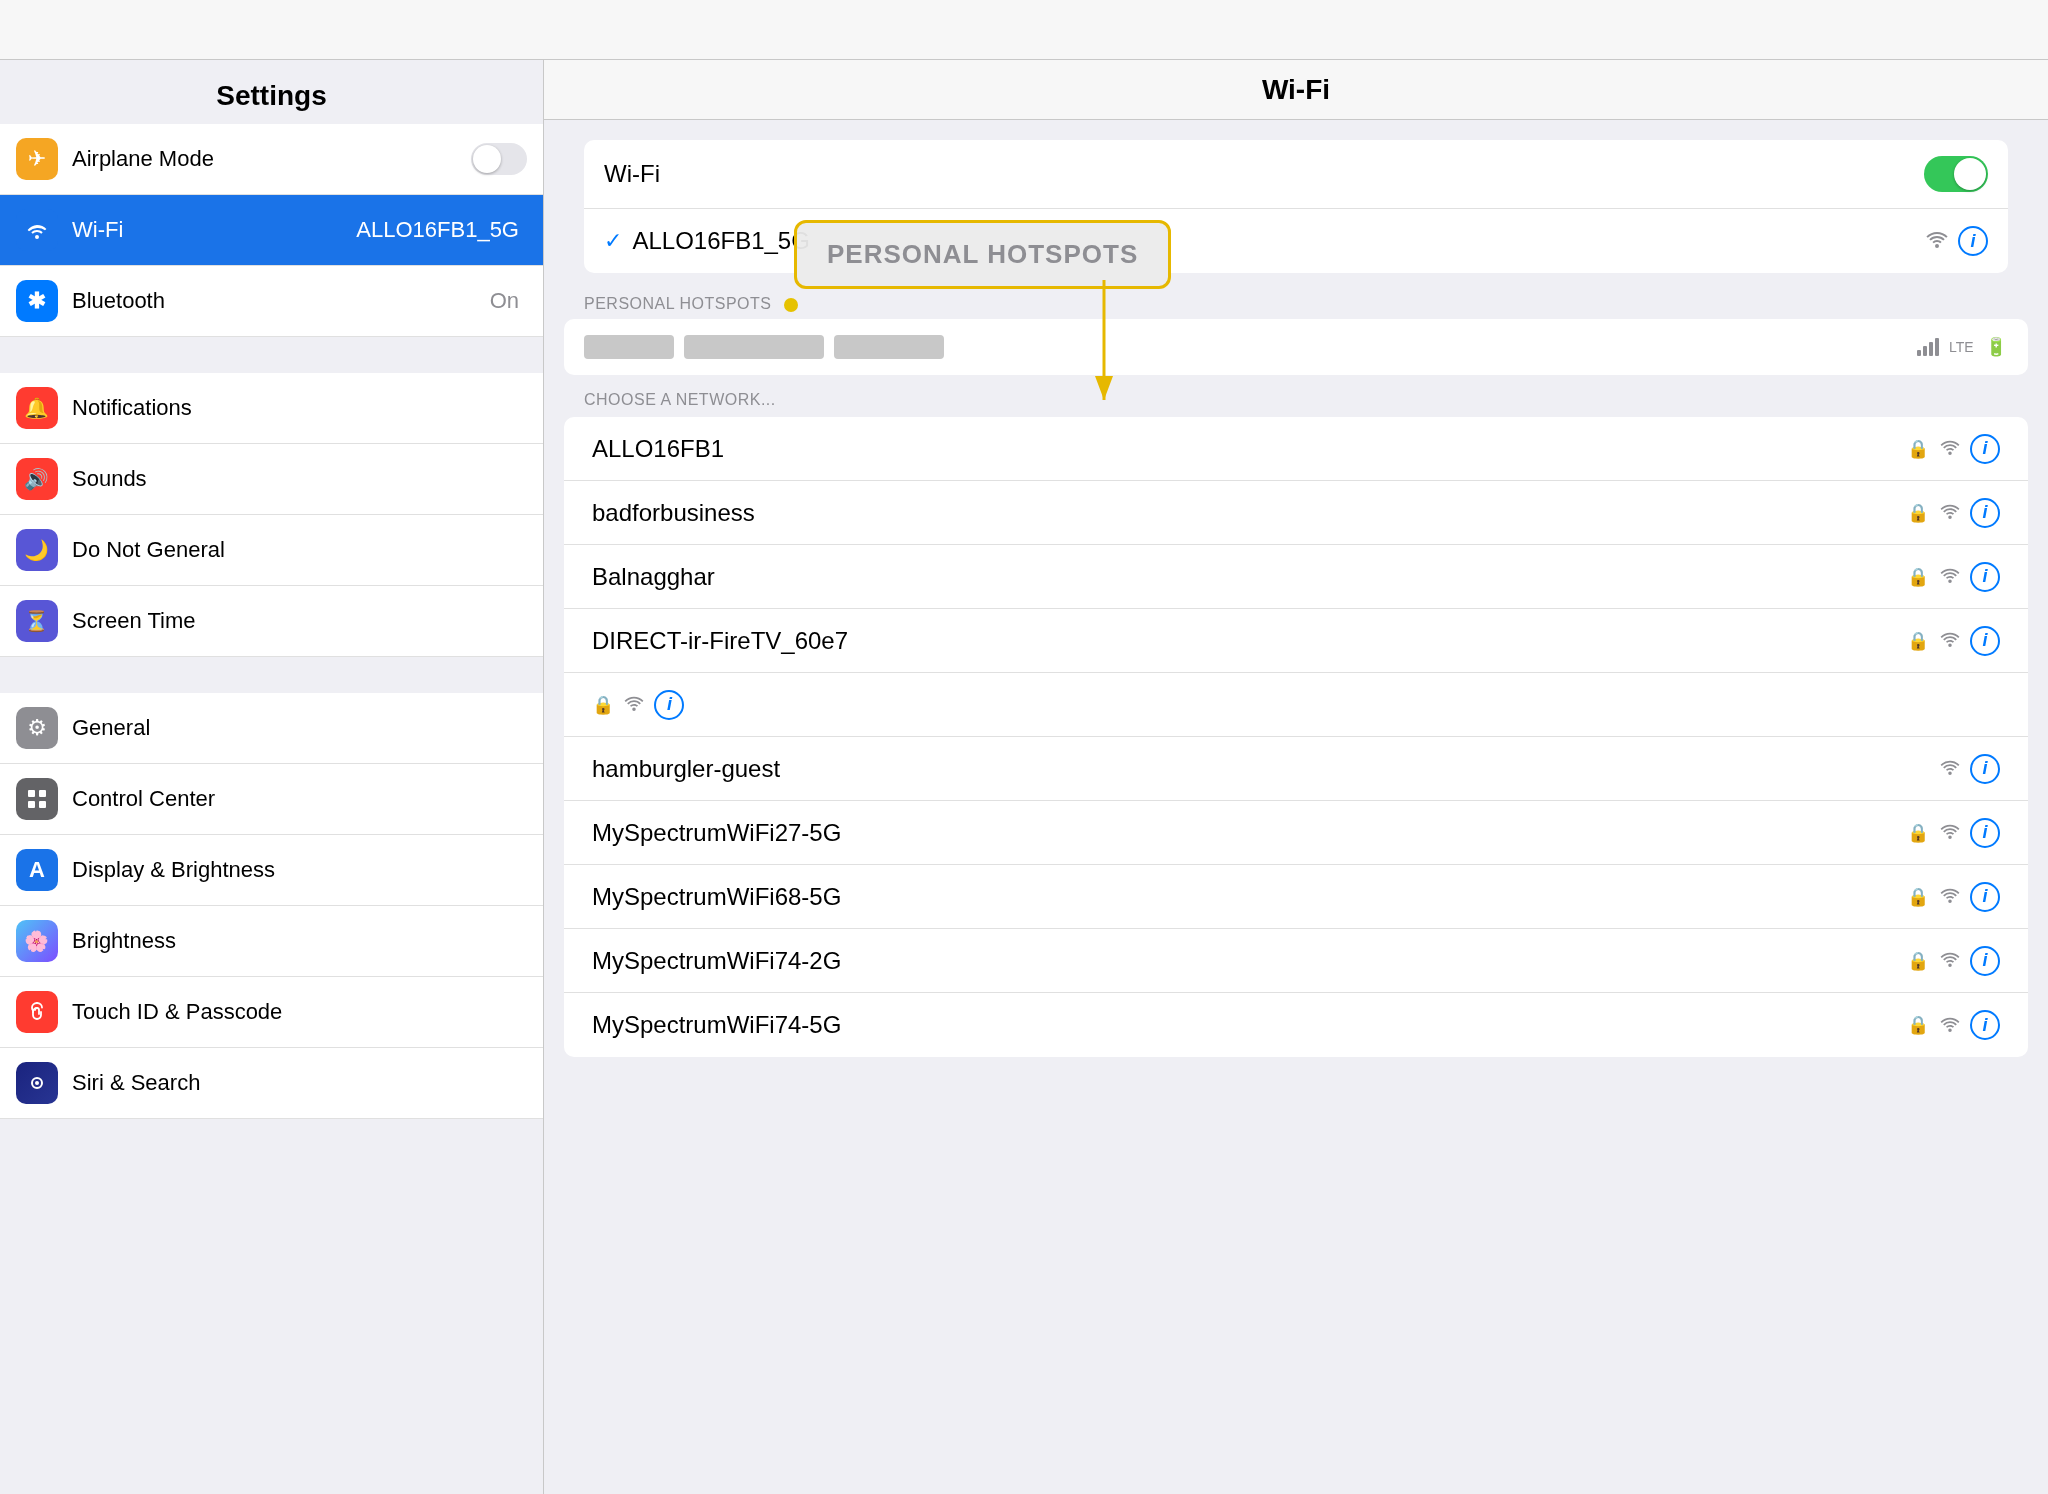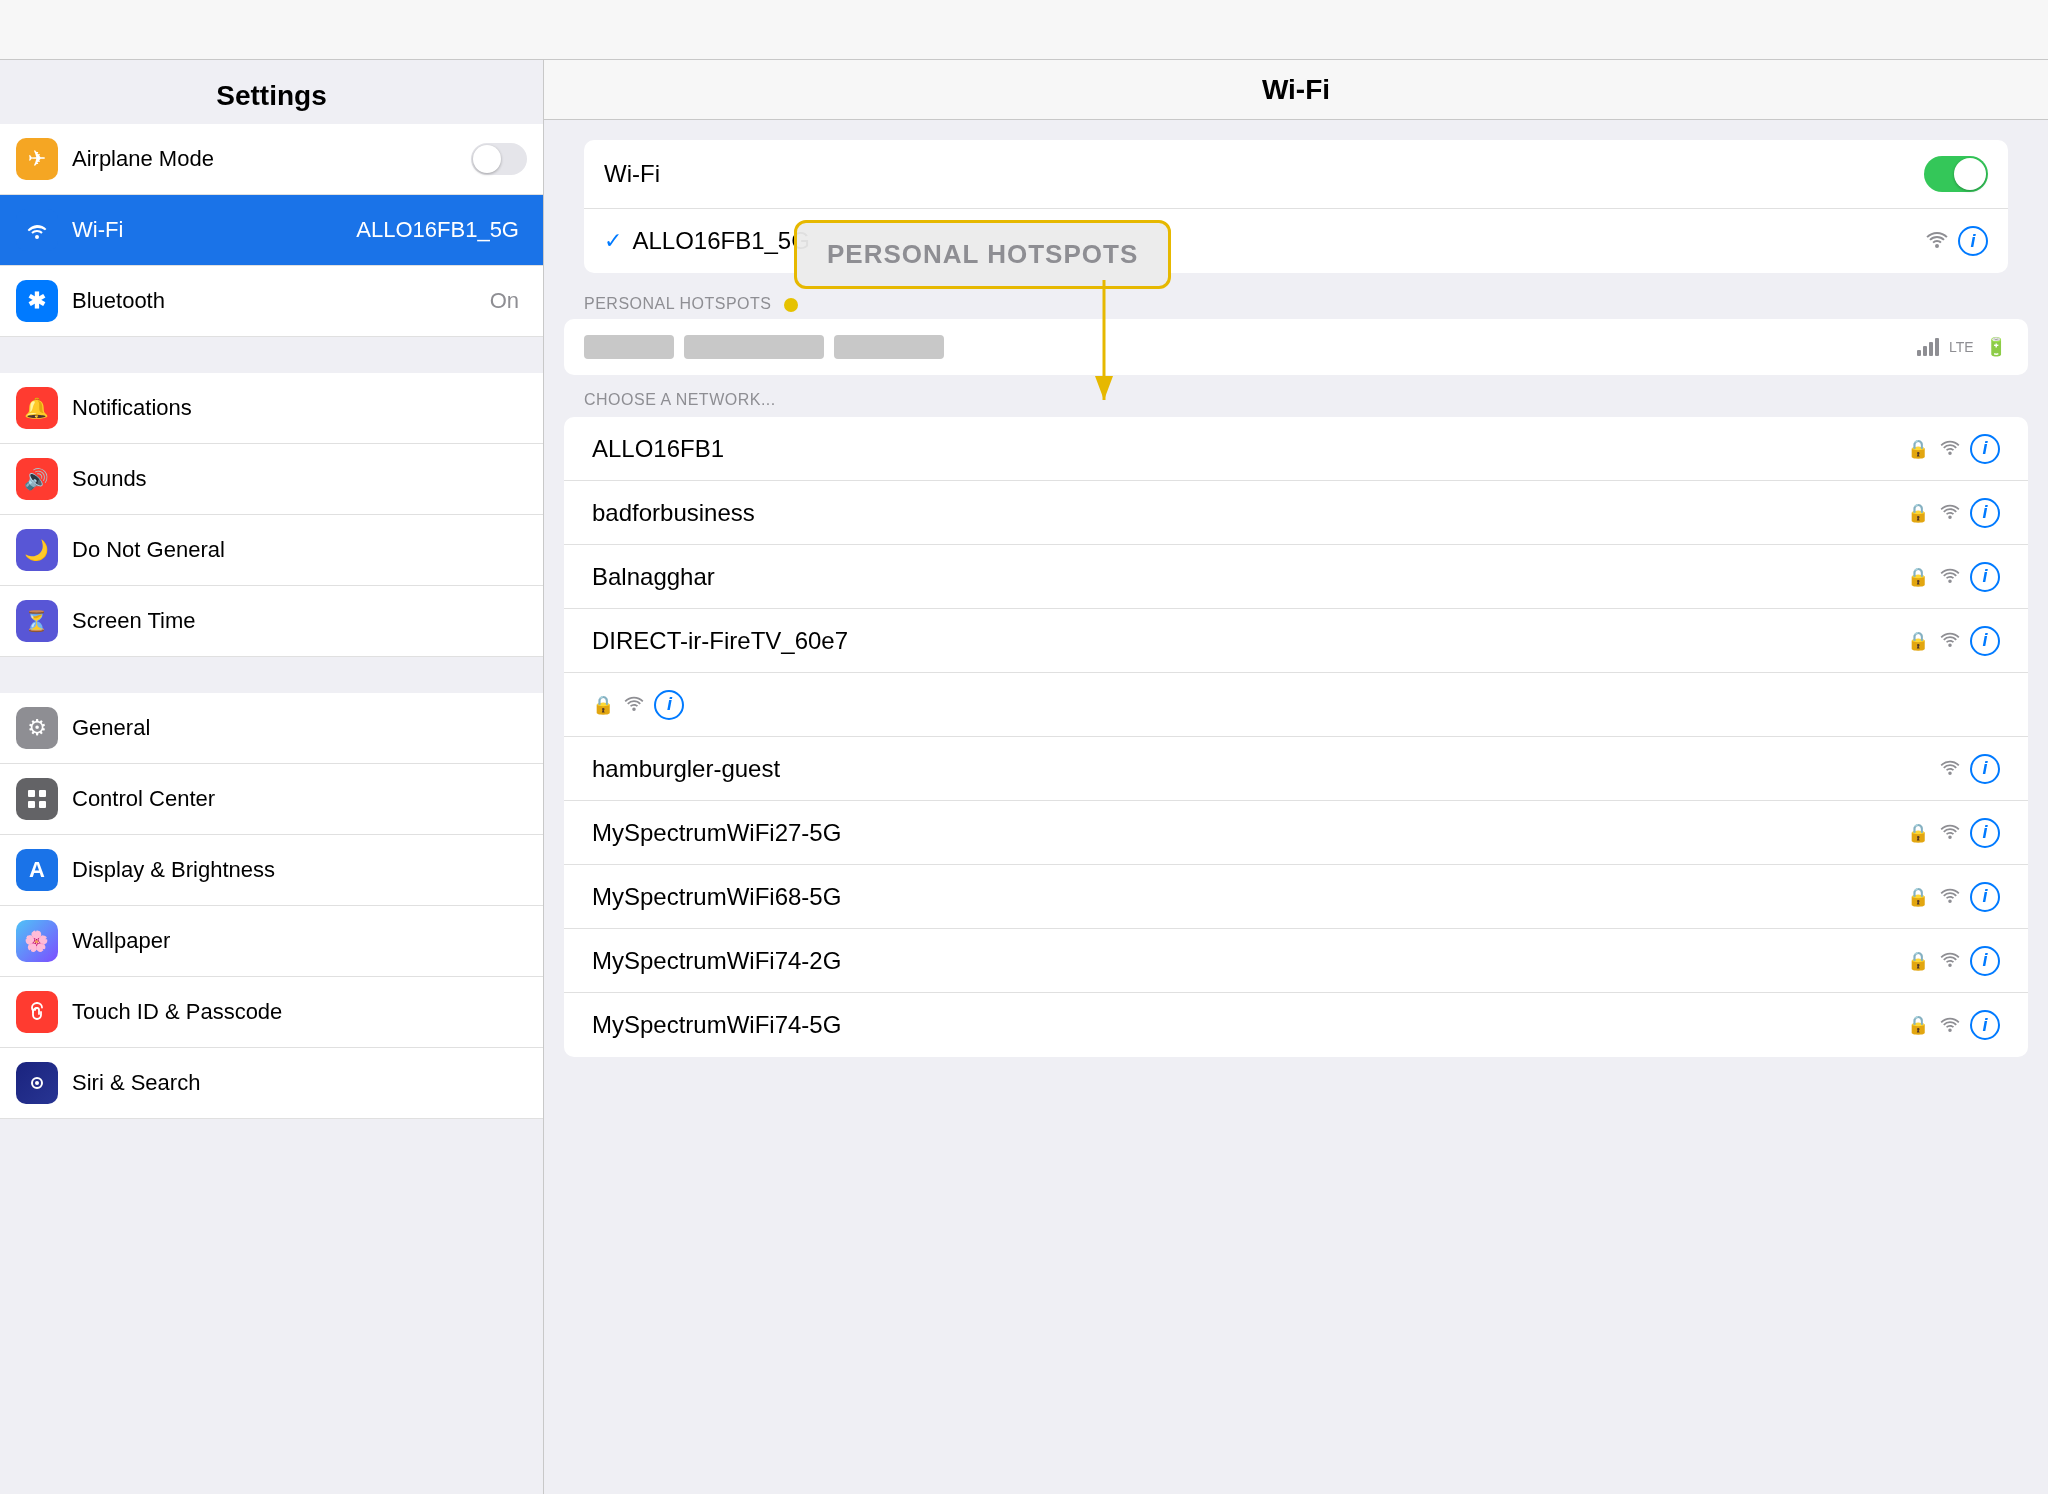--- a/index.html
+++ b/index.html
@@ -440,21 +440,21 @@
         <div class="sidebar-item-icon" style="background:#1a73e8; border-radius:10px;">
           <span style="color:white; font-size:22px; font-weight:bold;">A</span>
         </div>
         <span class="item-label">Display &amp; Brightness</span>
       </div>
 
       <div class="sidebar-item">
         <div class="sidebar-item-icon" style="background: linear-gradient(135deg, #4fc3f7, #7c4dff); border-radius:10px;">
           <span style="color:white; font-size:20px;">🌸</span>
         </div>
-        <span class="item-label">Wallpaper</span>
+        <span class="item-label">Brightness</span>
       </div>
 
       <div class="sidebar-item">
         <div class="sidebar-item-icon" style="background:#ff3b30; border-radius:10px;">
           <svg width="24" height="24" viewBox="0 0 24 24" fill="none">
             <path d="M12 3C9 3 7 5 7 7.5c0 1.2.4 2.3 1 3.1" stroke="white" stroke-width="1.8" fill="none" stroke-linecap="round"></path>
             <path d="M17 7.5C17 5 15 3 12 3" stroke="white" stroke-width="1.8" fill="none" stroke-linecap="round"></path>
             <path d="M12 8c1.1 0 2 .9 2 2v4" stroke="white" stroke-width="1.8" fill="none" stroke-linecap="round"></path>
             <path d="M10 10c0-1.1.9-2 2-2" stroke="white" stroke-width="1.8" fill="none" stroke-linecap="round"></path>
             <path d="M8 12c0-2.2 1.8-4 4-4" stroke="white" stroke-width="1.8" fill="none" stroke-linecap="round"></path>

